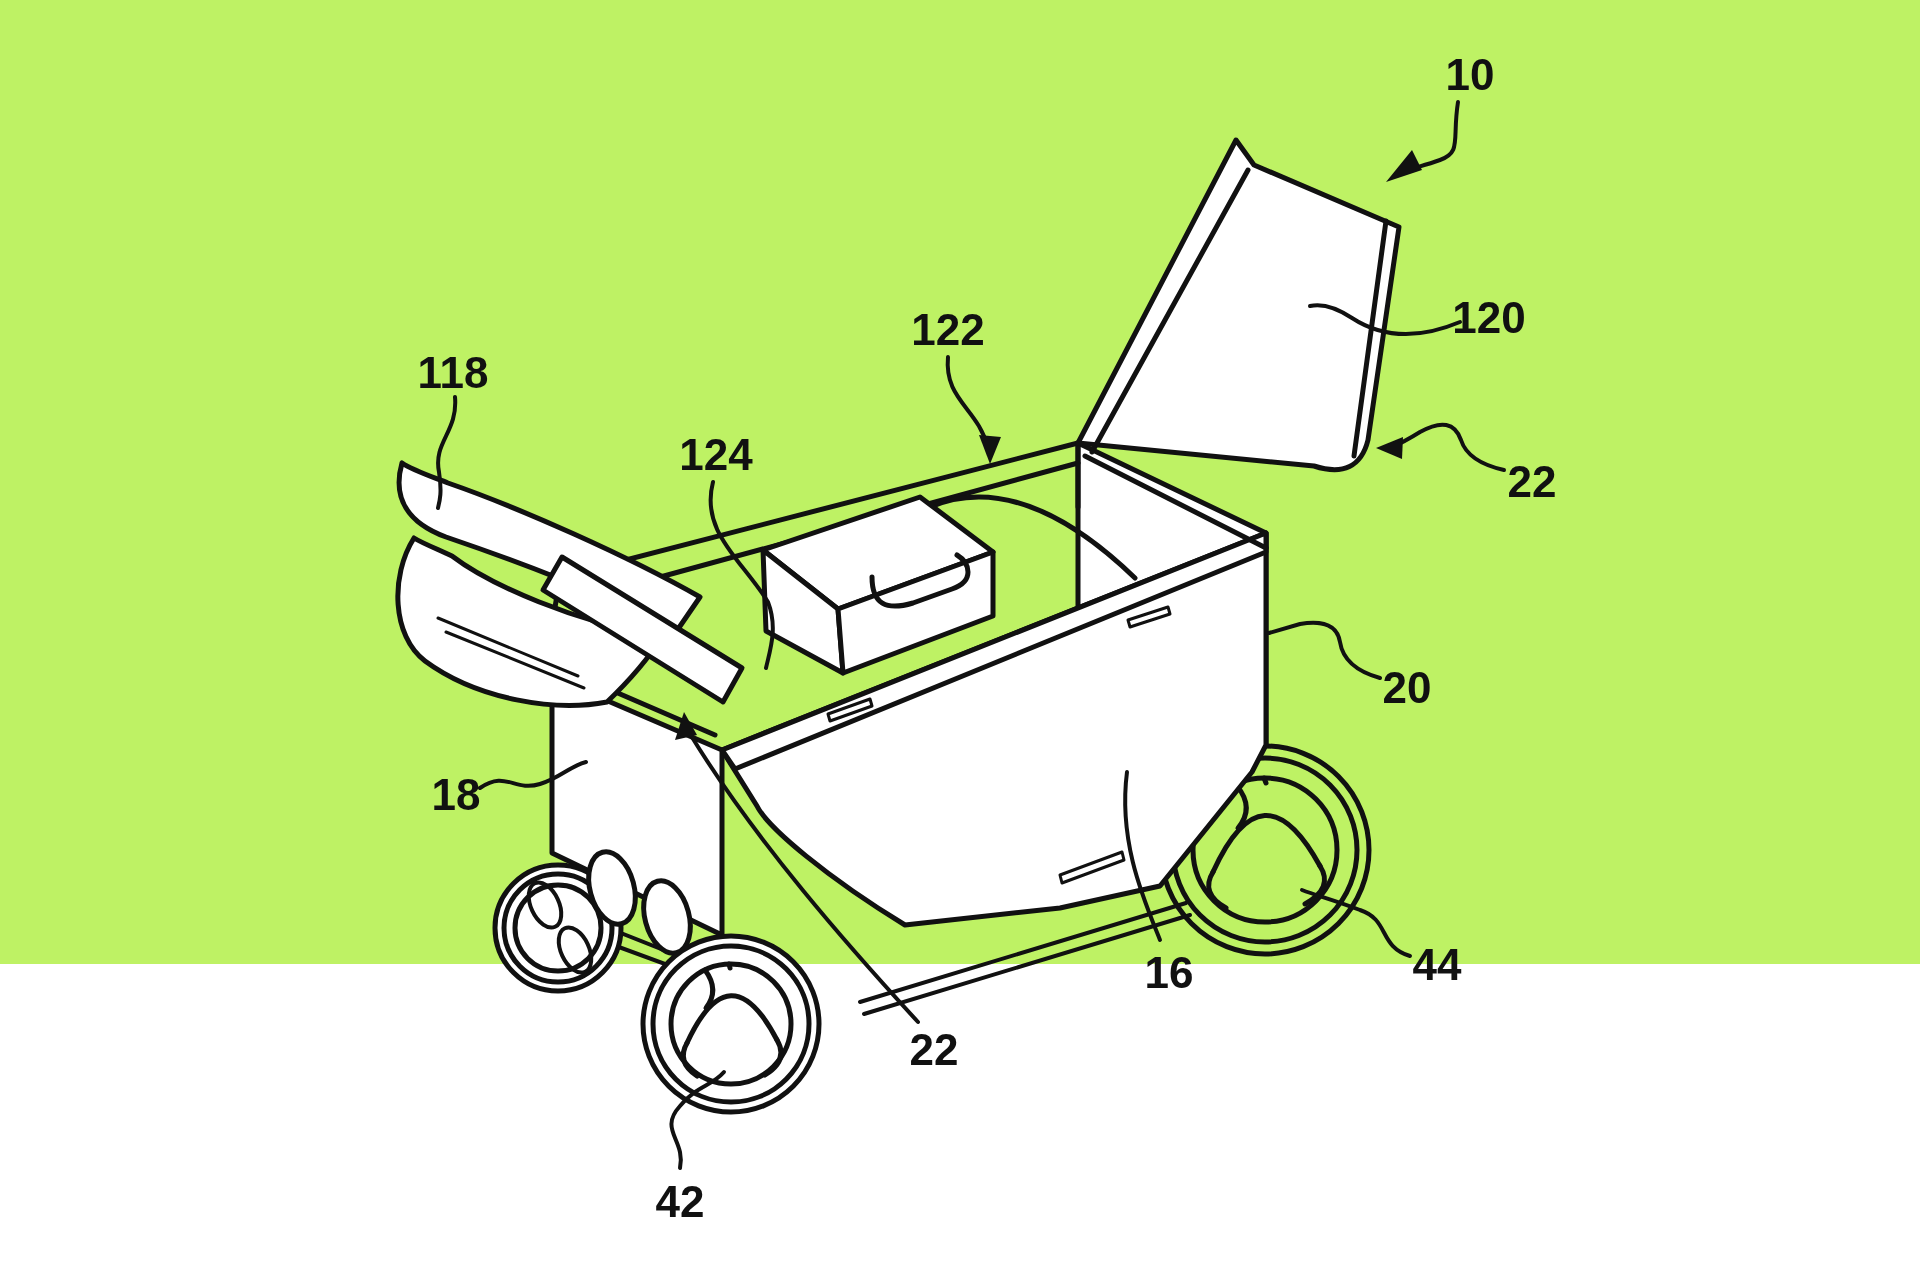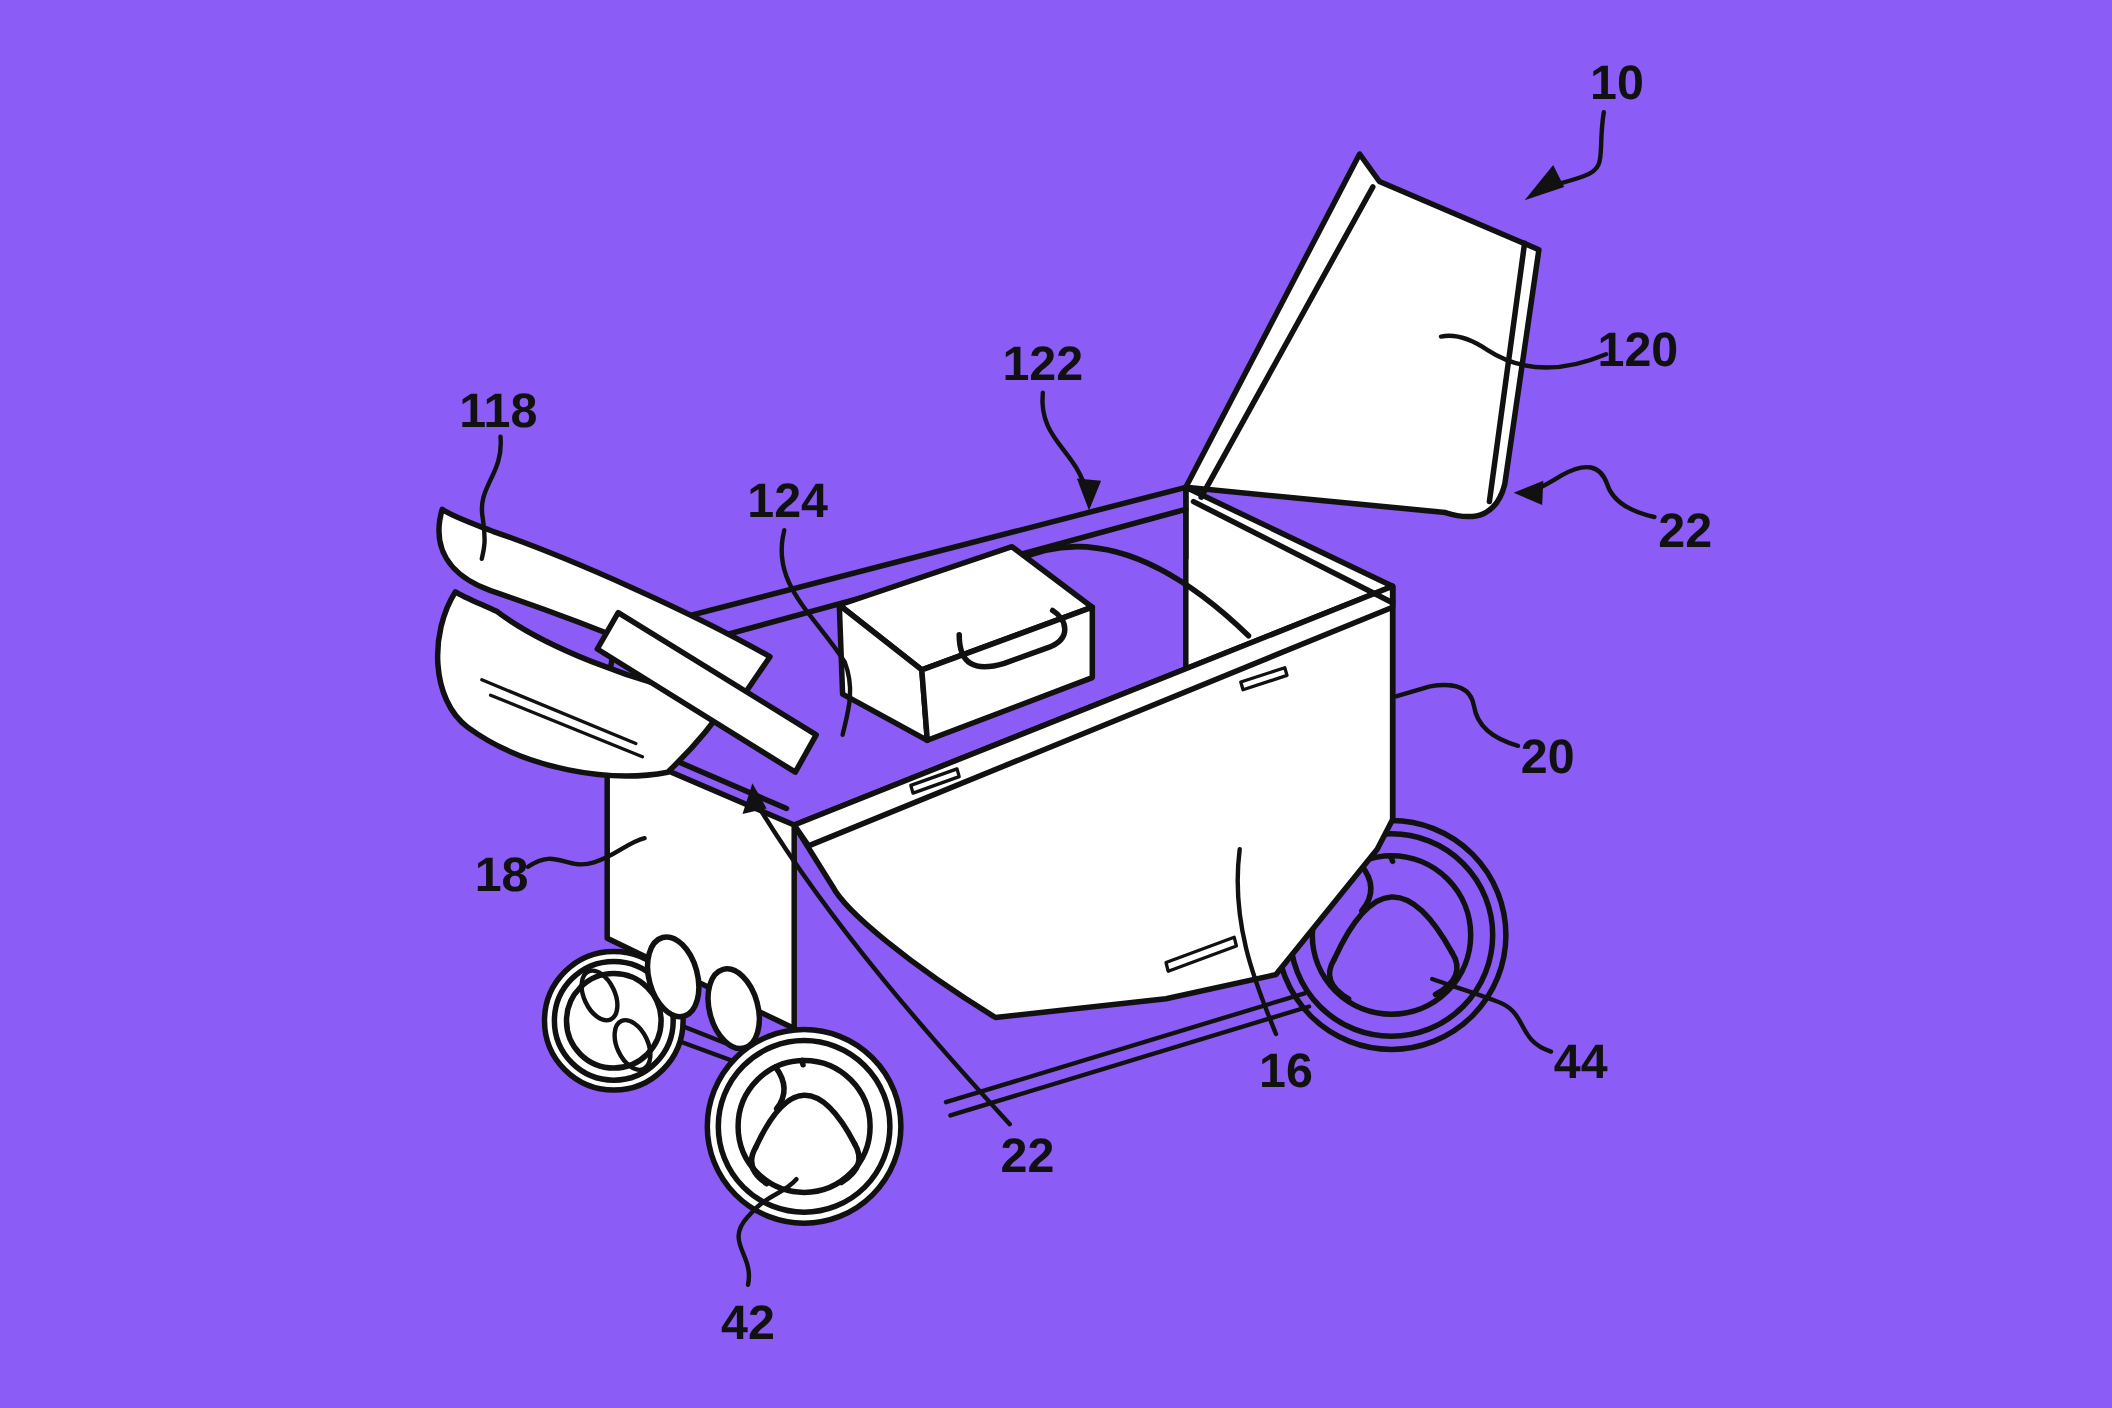--- a/index.html
+++ b/index.html
@@ -7,22 +7,22 @@
     padding: 0;
     width: 1920px;
     height: 1280px;
     background: #ffffff;
     overflow: hidden;
     font-family: "Liberation Sans", sans-serif;
   }
   .stage {
     position: relative;
     width: 1920px;
-    height: 1280px;
-    background: #8b5cf6;
+    height: 964px;
+    background: #bef264;
     text-align: right;
   }
   svg { display: block; }
   .ink  { stroke: #111111; fill: none; stroke-width: 5; stroke-linecap: round; stroke-linejoin: round; }
   .ink2 { stroke: #111111; fill: none; stroke-width: 4; stroke-linecap: round; stroke-linejoin: round; }
   .thin { stroke: #111111; fill: none; stroke-width: 3; stroke-linecap: round; stroke-linejoin: round; }
   .face { stroke: #111111; fill: #ffffff; stroke-width: 5; stroke-linecap: round; stroke-linejoin: round; }
   .lead { stroke: #111111; fill: none; stroke-width: 4; stroke-linecap: round; stroke-linejoin: round; }
   .ah   { fill: #111111; stroke: none; }
   .callout {

